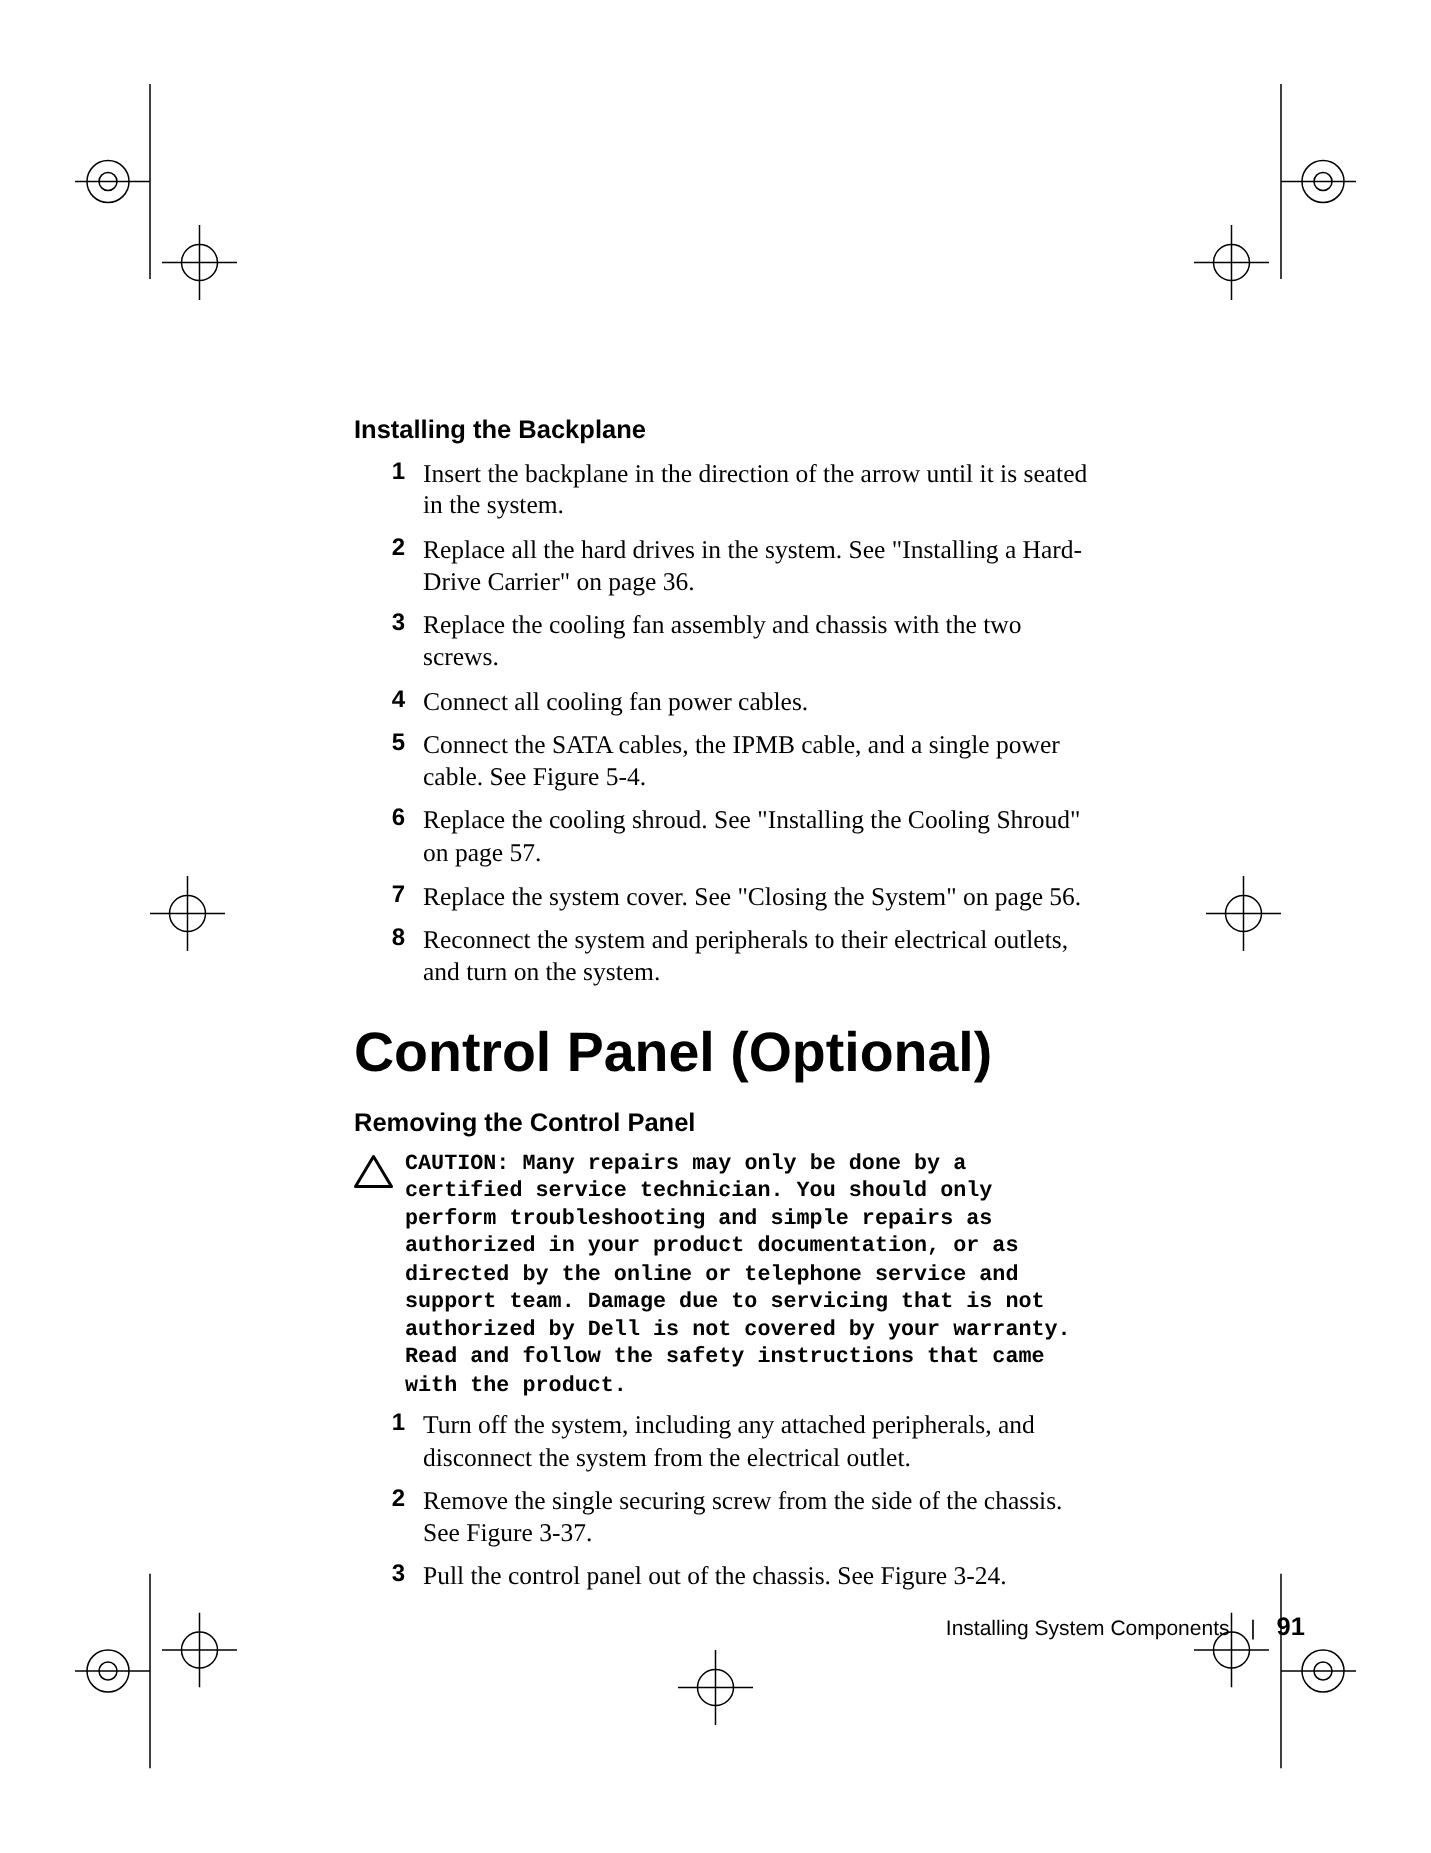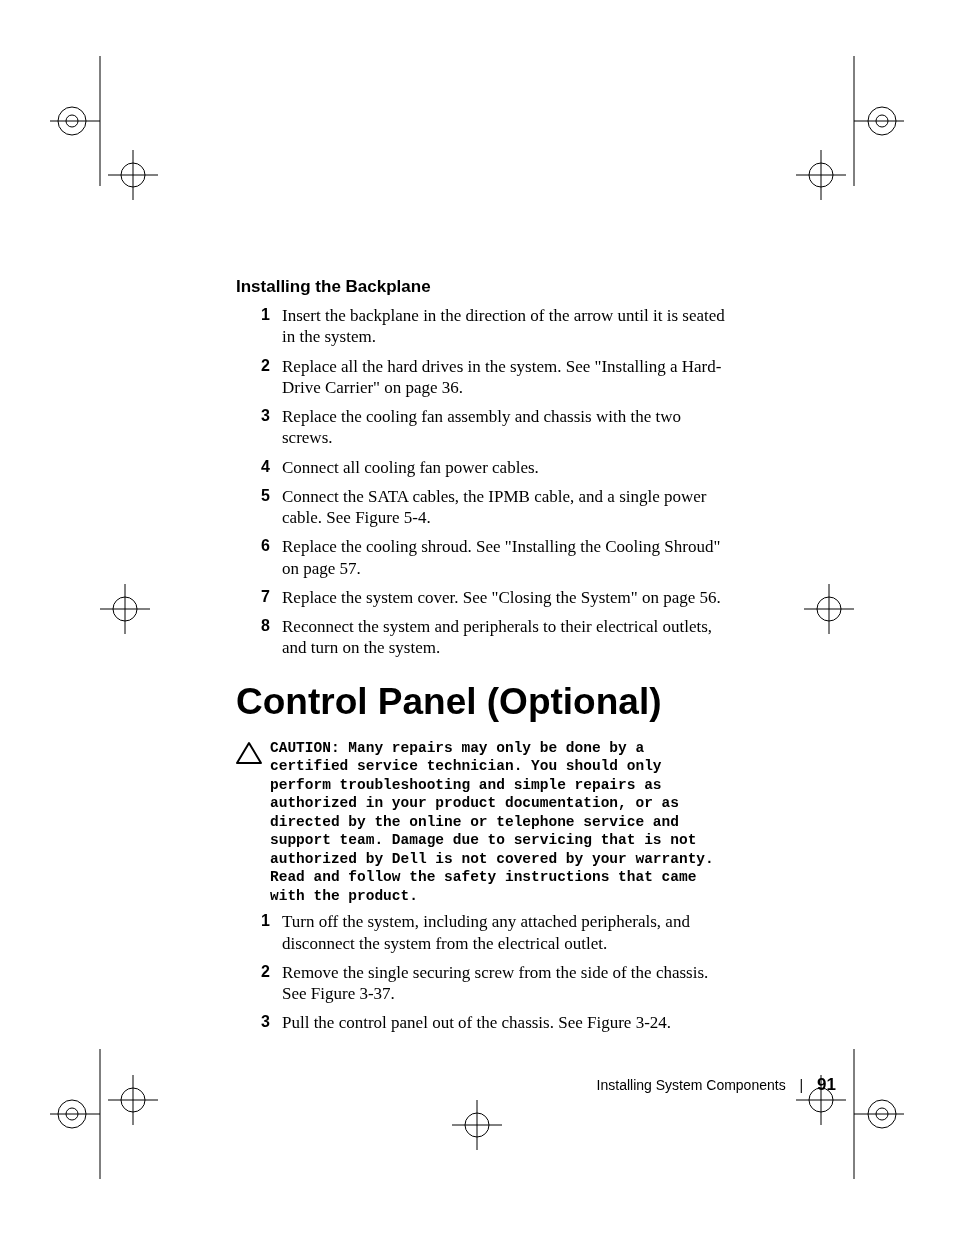--- a/index.html
+++ b/index.html
@@ -77,21 +77,21 @@
     line-height: 1.28;
     flex: 1 1 auto;
   }
   .caution-label { font-weight: bold; }
   .footer {
     position: absolute;
     left: 0;
     right: 0;
     top: 1075px;
     text-align: right;
-    padding-right: 118px;
+    padding-right: 84px;
     font-family: Arial, Helvetica, sans-serif;
     font-size: 14px;
   }
   .footer .divider { margin: 0 10px; }
   .footer .pagenum { font-weight: bold; font-size: 17px; }
 
   
   .mark {
     position: absolute;
     pointer-events: none;
@@ -236,20 +236,21 @@
         <span class="step-body">Replace the system cover. See "Closing the System" on page 56.</span>
       </li>
       <li>
         <span class="step-num">8</span>
         <span class="step-body">Reconnect the system and peripherals to their electrical outlets, and turn on the system.</span>
       </li>
     </ol>
 
     <h1 class="section">Control Panel (Optional)</h1>
 
+    <div class="sans-bold subheading">Removing the Control Panel</div>
 
     <div class="caution-block">
       <span class="caution-icon">
         <svg width="26" height="24" viewBox="0 0 26 24">
           <polygon points="13,2 25,22 1,22" fill="none" stroke="#000" stroke-width="2" stroke-linejoin="round"></polygon>
         </svg>
       </span>
       <span class="caution-text">
         <span class="caution-label">CAUTION: </span><span>Many repairs may only be done by a certified service technician. You should only perform troubleshooting and simple repairs as authorized in your product documentation, or as directed by the online or telephone service and support team. Damage due to servicing that is not authorized by Dell is not covered by your warranty. Read and follow the safety instructions that came with the product.</span>
       </span>

